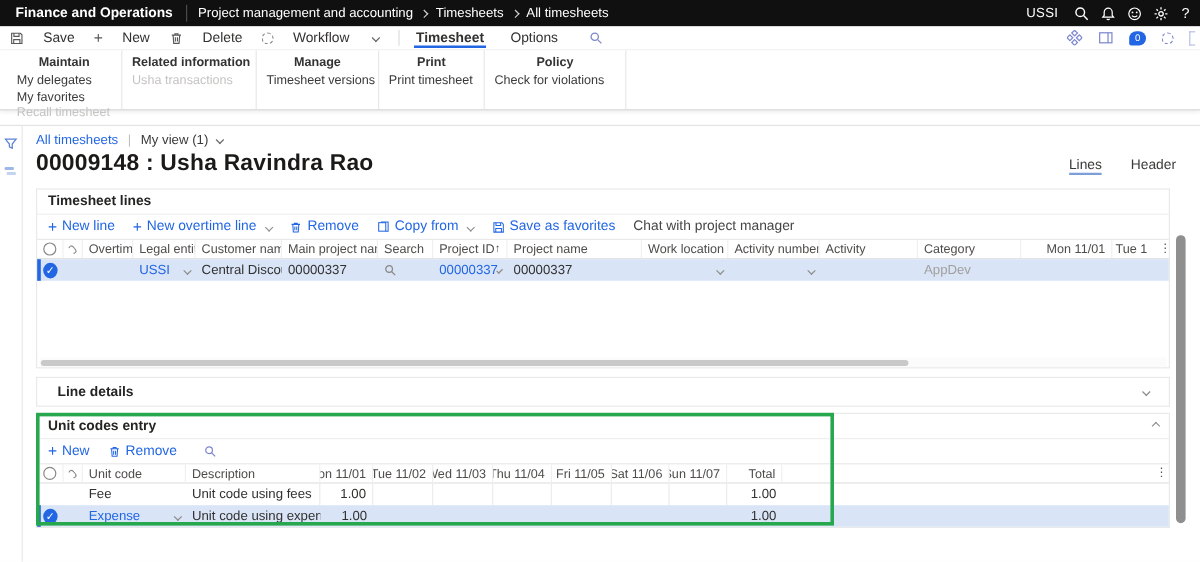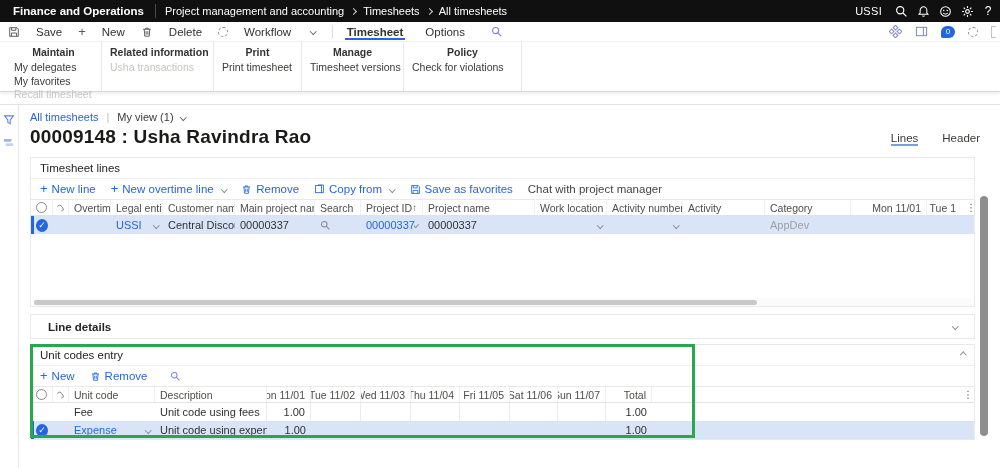--- a/index.html
+++ b/index.html
@@ -59,21 +59,21 @@
   .view-pipe{color:#c0c0c0}
   .view-sel{cursor:pointer}
   .title-row{display:flex;align-items:flex-start}
   .rec-title{font-size:19px;font-weight:bold;color:#1b1a19;margin:0 0 9px;letter-spacing:.2px}
   .hdr-tabs{margin-left:auto;margin-right:20px;display:flex;gap:24px;font-size:11.5px;color:#3b3a39;padding-top:6px}
   .hdr-tab{cursor:pointer;padding-bottom:2px}
   .hdr-tab.active{box-shadow:inset 0 -2px 0 #7d9fd9}
 
   .card{width:945px;background:#fff;border:1px solid #e9e9e9;margin-bottom:7px}
   .card-head{display:flex;align-items:center;padding:4px 9px;border-bottom:1px solid #efefef}
-  .card-title{font-size:11.5px;font-weight:normal;color:#252423}
+  .card-title{font-size:11.5px;font-weight:bold;color:#252423}
   .card-head .chev{margin-left:auto}
 
   .sec-toolbar{display:flex;align-items:center;gap:15px;padding:4px 9px;font-size:11.5px;color:var(--accent)}
   .tbtn{display:flex;align-items:center;gap:4px;cursor:pointer;white-space:nowrap}
   .tbtn .plus{font-size:13px;line-height:10px}
   .tbtn.darktext{color:#454545}
 
   
   .hrow,.drow{display:grid;align-items:center;font-size:10.5px}
   .ts .hrow,.ts .drow{grid-template-columns:22px 16px 42px 52px 72px 80px 46px 62px 112px 72px 76px 82px 86px 76px 34px 1fr}
@@ -227,27 +227,27 @@
     <div class="rgroup" style="width:96px">
       <div class="rgroup-title">Maintain</div>
       <div class="ritem">My delegates</div>
       <div class="ritem">My favorites</div>
       <div class="ritem disabled">Recall timesheet</div>
     </div>
     <div class="rgroup" style="width:112px">
       <div class="rgroup-title">Related information</div>
       <div class="ritem disabled">Usha transactions</div>
     </div>
+    <div class="rgroup" style="width:102px">
+      <div class="rgroup-title">Manage</div>
+      <div class="ritem">Timesheet versions</div>
+    </div>
     <div class="rgroup" style="width:88px">
       <div class="rgroup-title">Print</div>
       <div class="ritem">Print timesheet</div>
-    </div>
-    <div class="rgroup" style="width:102px">
-      <div class="rgroup-title">Manage</div>
-      <div class="ritem">Timesheet versions</div>
     </div>
     <div class="rgroup" style="width:118px">
       <div class="rgroup-title">Policy</div>
       <div class="ritem">Check for violations</div>
     </div>
   </div>
 
   <div class="canvas">
     <div class="content-area">
       <aside class="leftrail">

